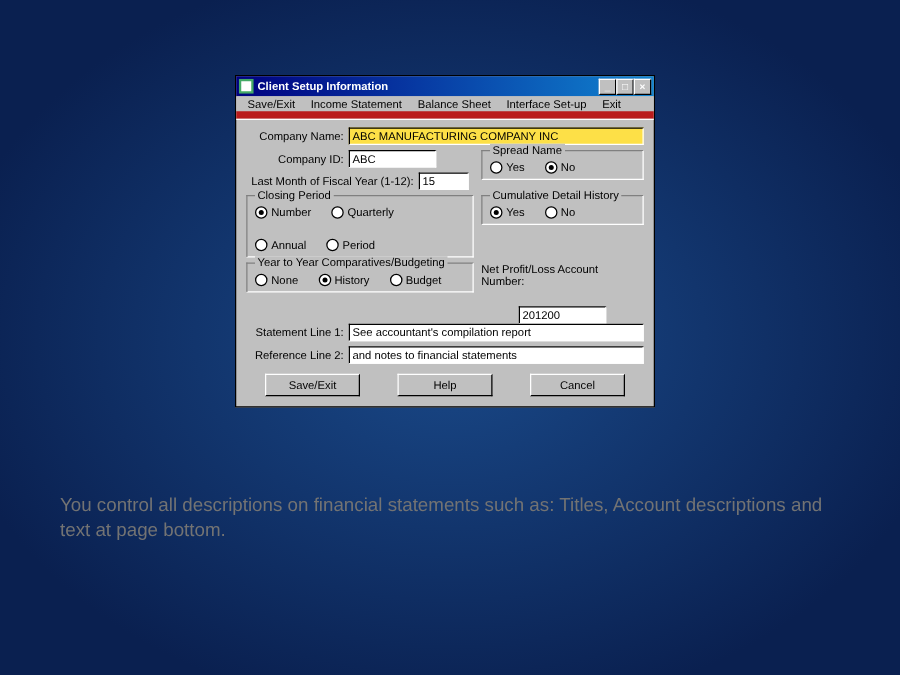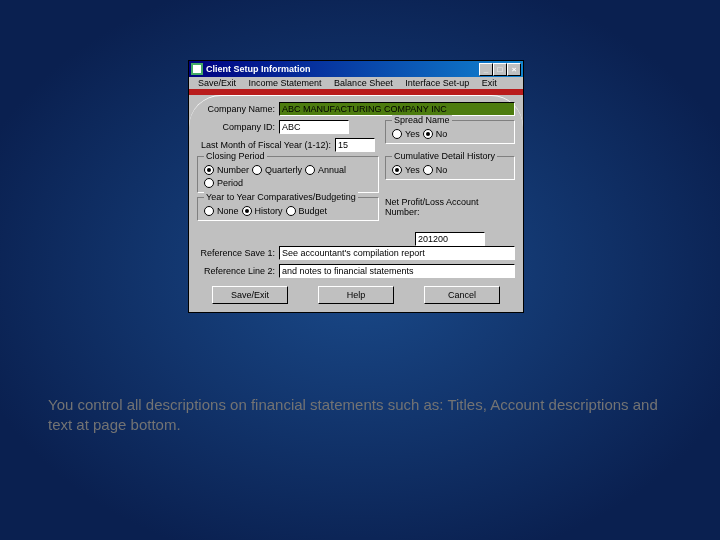--- a/index.html
+++ b/index.html
@@ -40,43 +40,42 @@
   }
   .menubar {
     background: #c0c0c0;
     padding: 1px 4px;
     border-bottom: 6px solid #b91c1c;
   }
   .menubar span { padding: 1px 5px; font-size: 9px; }
   .body {
     padding: 6px 8px 8px 8px;
     border-top: 1px solid #fff;
-    border-radius: 32px;
   }
   .row { display: flex; align-items: center; margin-bottom: 4px; }
   .lbl { font-size: 9px; text-align: right; padding-right: 4px; }
   .inp {
     background: #fff;
     border-top: 1px solid #000; border-left: 1px solid #000;
     border-right: 1px solid #fff; border-bottom: 1px solid #fff;
     height: 14px; font-size: 9px; padding: 0 2px;
     line-height: 13px;
     white-space: nowrap; overflow: hidden;
   }
-  .inp.hi { background: #4d7c0f; }
+  .inp.hi { background: #fde047; }
   .groupbox {
     border-top: 1px solid #808080; border-left: 1px solid #808080;
     border-right: 1px solid #fff; border-bottom: 1px solid #fff;
     position: relative; padding: 8px 6px 4px 6px; margin-bottom: 4px;
   }
   .groupbox .legend {
     position: absolute; top: -6px; left: 6px;
     background: #c0c0c0; padding: 0 2px; font-size: 9px;
   }
-  .radio-row { display: flex; gap: 3px; flex-wrap: wrap; }
+  .radio-row { display: flex; gap: 16px; flex-wrap: wrap; }
   .radio { display: flex; align-items: center; gap: 3px; font-size: 9px; }
   .rdot {
     width: 10px; height: 10px; border-radius: 50%;
     background: #fff; border: 1px solid #000;
     display: flex; align-items: center; justify-content: center;
   }
   .rdot.sel::after { content:""; width:4px; height:4px; border-radius:50%; background:#000; }
   .cols { display: flex; gap: 6px; }
   .col { flex: 1; }
   .btnrow { display: flex; justify-content: space-around; margin-top: 8px; }
@@ -220,21 +219,21 @@
           </div>
         </div>
       </div>
       <div class="col">
         <div class="lbl" style="text-align:left;margin-bottom:15px">Net Profit/Loss Account Number:</div>
         <div class="inp" style="width:70px;margin-left:30px">201200</div>
       </div>
     </div>
 
     <div class="row">
-      <div class="lbl" style="width:82px">Reference Save 1:</div>
+      <div class="lbl" style="width:82px">Statement Line 1:</div>
       <div class="inp" style="flex:1">See accountant's compilation report</div>
     </div>
     <div class="row">
       <div class="lbl" style="width:82px">Reference Line 2:</div>
       <div class="inp" style="flex:1">and notes to financial statements</div>
     </div>
 
     <div class="btnrow">
       <div class="btn">Save/Exit</div>
       <div class="btn">Help</div>

